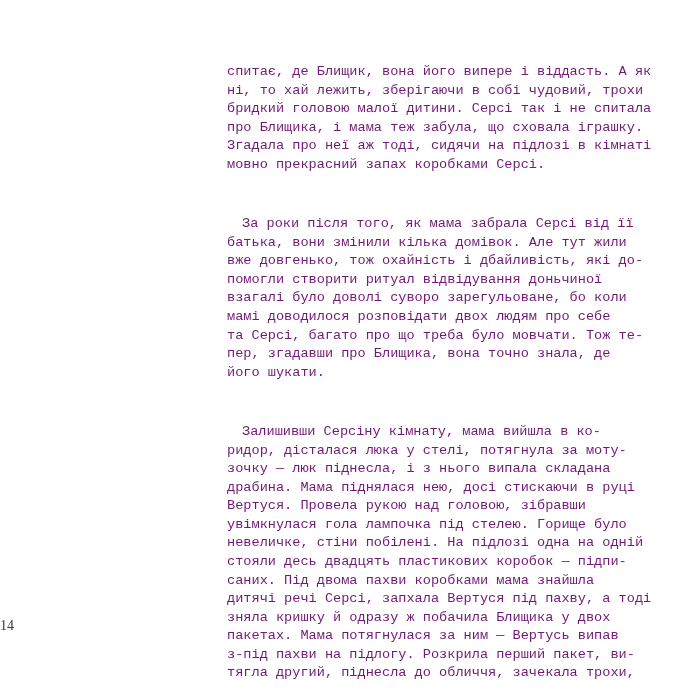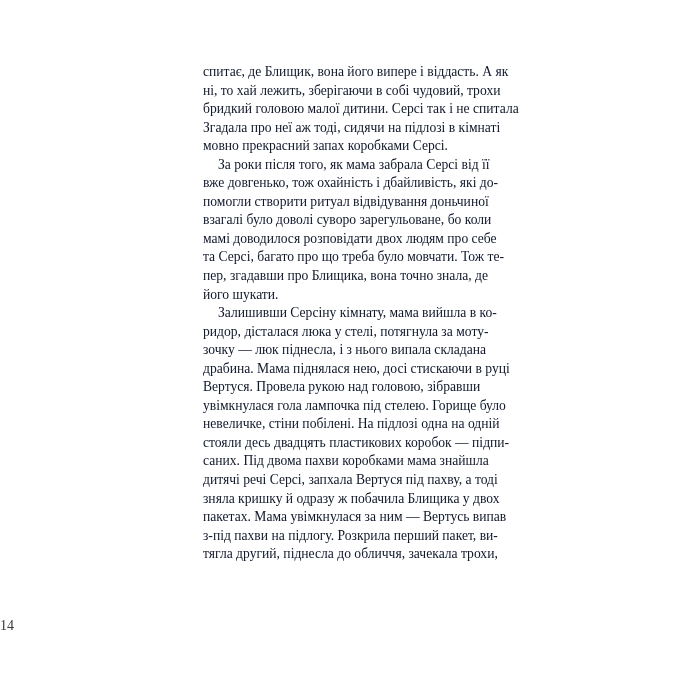--- a/index.html
+++ b/index.html
@@ -14,37 +14,38 @@
     overflow: hidden;
   }
   .page {
     position: absolute;
     left: 0; top: 0;
     width: 700px; height: 700px;
     background: #ffffff;
   }
   .text-block {
     position: absolute;
-    left: 203px;
+    left: 227px;
     top: 63px;
     width: 274px;
-    font-family: Liberation Serif, serif;
+    font-family: Liberation Mono, monospace;
     font-size: 13.6px;
     line-height: 18.55px;
-    color: #0f172a;
+    color: #701a75;
   }
   .line {
     display: block;
     white-space: nowrap;
     text-align: justify;
     text-align-last: justify;
     height: 18.55px;
   }
   .line.indent {
     padding-left: 15px;
+    margin-top: 41px;
   }
   .line.last {
     text-align-last: left;
   }
   .page-number {
     position: absolute;
     left: 0;
     width: 700px;
     top: 618px;
     text-align: left;
@@ -56,26 +57,28 @@
 </head>
 <body>
 
 <div class="page">
   <div class="text-block">
 
     <div>
       <span class="line">спитає, де Блищик, вона його випере і віддасть. А як</span>
       <span class="line">ні, то хай лежить, зберігаючи в собі чудовий, трохи</span>
       <span class="line">бридкий головою малої дитини. Серсі так і не спитала</span>
+      <span class="line">про Блищика, і мама теж забула, що сховала іграшку.</span>
       <span class="line">Згадала про неї аж тоді, сидячи на підлозі в кімнаті</span>
       <span class="line last">мовно прекрасний запах коробками Серсі.</span>
     </div>
 
     <div>
       <span class="line indent">За роки після того, як мама забрала Серсі від її</span>
+      <span class="line">батька, вони змінили кілька домівок. Але тут жили</span>
       <span class="line">вже довгенько, тож охайність і дбайливість, які до-</span>
       <span class="line">помогли створити ритуал відвідування доньчиної</span>
       <span class="line">взагалі було доволі суворо зарегульоване, бо коли</span>
       <span class="line">мамі доводилося розповідати двох людям про себе</span>
       <span class="line">та Серсі, багато про що треба було мовчати. Тож те-</span>
       <span class="line">пер, згадавши про Блищика, вона точно знала, де</span>
       <span class="line last">його шукати.</span>
     </div>
 
     <div>
@@ -83,21 +86,21 @@
       <span class="line">ридор, дісталася люка у стелі, потягнула за моту-</span>
       <span class="line">зочку — люк піднесла, і з нього випала складана</span>
       <span class="line">драбина. Мама піднялася нею, досі стискаючи в руці</span>
       <span class="line">Вертуся. Провела рукою над головою, зібравши</span>
       <span class="line">увімкнулася гола лампочка під стелею. Горище було</span>
       <span class="line">невеличке, стіни побілені. На підлозі одна на одній</span>
       <span class="line">стояли десь двадцять пластикових коробок — підпи-</span>
       <span class="line">саних. Під двома пахви коробками мама знайшла</span>
       <span class="line">дитячі речі Серсі, запхала Вертуся під пахву, а тоді</span>
       <span class="line">зняла кришку й одразу ж побачила Блищика у двох</span>
-      <span class="line">пакетах. Мама увімкнулася за ним — Вертусь випав</span>
+      <span class="line">пакетах. Мама потягнулася за ним — Вертусь випав</span>
       <span class="line">з-під пахви на підлогу. Розкрила перший пакет, ви-</span>
       <span class="line">тягла другий, піднесла до обличчя, зачекала трохи,</span>
     </div>
 
   </div>
 
   <div class="page-number">14</div>
 </div>
 
 </body></html>

